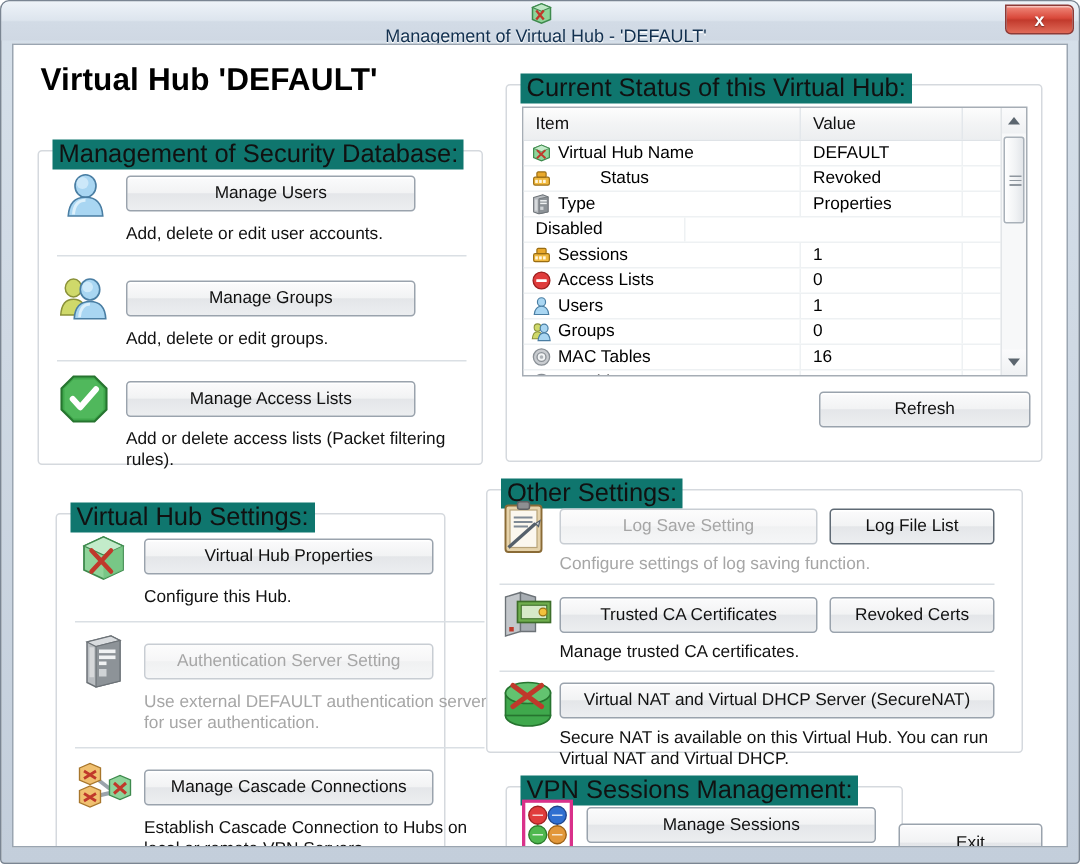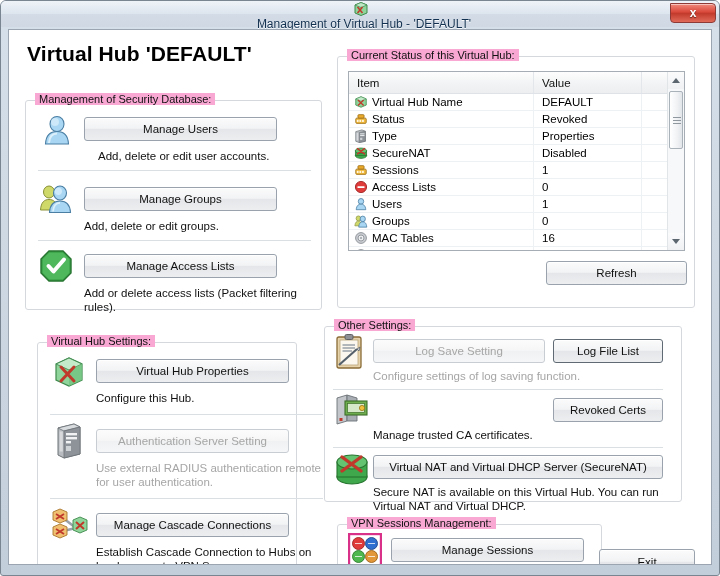--- a/index.html
+++ b/index.html
@@ -61,22 +61,22 @@
   }
 
   
   .gb {
     position:absolute;
     border:1px solid #d5d9de;
     border-radius:3px;
   }
   .gb > .gb-label {
     position:absolute; top:-8px; left:9px;
-    background:#f9a8d4; padding:0 4px;
-    font-size:11px; color:#111;
+    background:#0f766e; padding:0 4px;
+    font-size:17px; color:#111;
     white-space:nowrap;
   }
 
   
   .btn {
     position:absolute;
     border:1px solid #9aa3ad;
     border-radius:3px;
     background: linear-gradient(180deg,#fbfbfc 0%,#f2f3f4 47%,#e4e6e9 51%,#eceef0 100%);
     font-size:11.5px; color:#111;
@@ -170,21 +170,21 @@
         <svg width="34" height="34" viewBox="0 0 34 34">
           <ellipse cx="17" cy="11" rx="7" ry="7.5" fill="#a9d6f2" stroke="#4a7ea3" stroke-width="1.1"></ellipse>
           <ellipse cx="15" cy="9" rx="4" ry="4" fill="#d8eefb" opacity=".75"></ellipse>
           <path d="M5.5 31 C6 21 11 18.5 17 18.5 C23 18.5 28 21 28.5 31 Z" fill="#a9d6f2" stroke="#4a7ea3" stroke-width="1.1"></path>
           <path d="M9 30 C9.5 23 12.5 20.5 17 20.5" fill="none" stroke="#e8f6fd" stroke-width="2" opacity=".8"></path>
         </svg>
       </span>
       <div class="btn" style="left:58px; top:16px; width:193px; height:24px;">
         <span>Manage Users</span>
       </div>
-      <div class="desc" style="left:72px; top:48px; width:230px;">Add, delete or edit user accounts.</div>
+      <div class="desc" style="left:58px; top:48px; width:230px;">Add, delete or edit user accounts.</div>
       <div class="sep" style="left:12px; top:69px; width:273px;"></div>
 
       <span class="ico" style="left:12px; top:80px;">
         <svg width="38" height="34" viewBox="0 0 38 34">
           <ellipse cx="11" cy="11" rx="5.5" ry="6" fill="#cfd96a" stroke="#8a9139" stroke-width="1"></ellipse>
           <path d="M2.5 29 C3 21 6.5 18.5 11 18.5 C15.5 18.5 19 21 19.5 29 Z" fill="#cfd96a" stroke="#8a9139" stroke-width="1"></path>
           <ellipse cx="22" cy="12" rx="6.5" ry="7" fill="#a9d6f2" stroke="#4a7ea3" stroke-width="1.1"></ellipse>
           <ellipse cx="20.4" cy="10.3" rx="3.6" ry="3.6" fill="#dbf0fc" opacity=".75"></ellipse>
           <path d="M11.5 31.5 C12 22.5 16.5 20 22 20 C27.5 20 32 22.5 32.5 31.5 Z" fill="#a9d6f2" stroke="#4a7ea3" stroke-width="1.1"></path>
           <path d="M15 30.5 C15.5 24 18.5 21.8 22 21.8" fill="none" stroke="#e8f6fd" stroke-width="1.8" opacity=".8"></path>
@@ -234,21 +234,21 @@
           <rect x="4.6" y="8.5" width="3.2" height="20" fill="#e6e8ea" opacity=".65"></rect>
           <rect x="11" y="10" width="11" height="2.4" fill="#f0f2f3"></rect>
           <rect x="11" y="14" width="11" height="2.4" fill="#f0f2f3"></rect>
           <rect x="11" y="18" width="5" height="2.4" fill="#f0f2f3"></rect>
           <rect x="11" y="23" width="5" height="5" fill="#cfd3d6"></rect>
         </svg>
       </span>
       <div class="btn disabled" style="left:58px; top:86px; width:193px; height:24px;">
         <span>Authentication Server Setting</span>
       </div>
-      <div class="desc muted" style="left:58px; top:118px; width:238px;">Use external RADIUS authentication remote for user authentication.</div>
+      <div class="desc muted" style="left:58px; top:118px; width:238px;">Use external DEFAULT authentication server for user authentication.</div>
       <div class="sep" style="left:12px; top:155px; width:273px;"></div>
 
       <span class="ico" style="left:13px; top:163px;">
         <svg width="38" height="36" viewBox="0 0 38 36">
           <line x1="12" y1="12" x2="25" y2="22" stroke="#9aa3ab" stroke-width="2.6"></line>
           <line x1="12" y1="25" x2="25" y2="22" stroke="#9aa3ab" stroke-width="2.6"></line>
           <polygon points="2,6 9,3 16,6 16,14 9,17 2,14" fill="#f0c070" stroke="#a8762b" stroke-width=".9"></polygon>
           <path d="M5 8 L13 13 M13 8 L5 13" stroke="#c0392b" stroke-width="1.8" fill="none"></path>
           <polygon points="2,21 9,18 16,21 16,29 9,32 2,29" fill="#f0c070" stroke="#a8762b" stroke-width=".9"></polygon>
           <path d="M5 23 L13 28 M13 23 L5 28" stroke="#c0392b" stroke-width="1.8" fill="none"></path>
@@ -280,21 +280,21 @@
                     <polygon points="2,4.5 8,7 14,4.5 8,2" fill="#c3ebca" stroke="#3e8a4d" stroke-width=".6"></polygon>
                     <path d="M4.5 5.8 L11 12 M11 5.8 L4.5 12" stroke="#c0392b" stroke-width="1.5" fill="none"></path>
                   </svg>
                 </span>
                 <span class="lbl">Virtual Hub Name</span>
               </div>
               <div class="c-val" style="width: 108px;">DEFAULT</div>
               <div class="c-pad" style="flex: 1 1 0%;"></div>
             </div>
             <div class="trow">
-              <div class="c-item" style="width: 185px; height: 100%;">
+              <div class="c-item" style="width: 185px; height: 100%; gap: 28px;">
                 <span>
                   <svg width="14" height="14" viewBox="0 0 16 16">
                     <rect x="2" y="7" width="12" height="6" rx="1.2" fill="#f0b93f" stroke="#9a6d12" stroke-width=".9"></rect>
                     <rect x="4.5" y="3" width="7" height="4" rx="1" fill="#e9a92c" stroke="#9a6d12" stroke-width=".9"></rect>
                     <rect x="3.2" y="9" width="2" height="2.4" fill="#fff7e0"></rect>
                     <rect x="6.2" y="9" width="2" height="2.4" fill="#fff7e0"></rect>
                     <rect x="9.2" y="9" width="2" height="2.4" fill="#fff7e0"></rect>
                   </svg>
                 </span>
                 <span class="lbl">Status</span>
@@ -313,31 +313,20 @@
                     <rect x="7" y="7" width="5" height="1.1" fill="#f0f2f3"></rect>
                     <rect x="7" y="10" width="2.5" height="2.5" fill="#cfd3d6"></rect>
                   </svg>
                 </span>
                 <span class="lbl">Type</span>
               </div>
               <div class="c-val" style="width: 108px;">Properties</div>
               <div class="c-pad" style="flex: 1 1 0%;"></div>
             </div>
             <div class="trow">
-              <div class="c-item" style="width: 185px; height: 100%;">
-                <span>
-                  <svg width="14" height="14" viewBox="0 0 16 16">
-                    <ellipse cx="8" cy="11" rx="6.5" ry="3.2" fill="#3fa84c" stroke="#26742f" stroke-width=".8"></ellipse>
-                    <rect x="1.5" y="5.5" width="13" height="5.5" fill="#3fa84c" stroke="#26742f" stroke-width=".8"></rect>
-                    <ellipse cx="8" cy="5.5" rx="6.5" ry="3.2" fill="#63c370" stroke="#26742f" stroke-width=".8"></ellipse>
-                    <path d="M4 3 L12 9 M12 3 L4 9" stroke="#c0392b" stroke-width="1.8" fill="none" stroke-linecap="round"></path>
-                  </svg>
-                </span>
-                <span class="lbl">SecureNAT</span>
-              </div>
               <div class="c-val" style="width: 108px;">Disabled</div>
               <div class="c-pad" style="flex: 1 1 0%;"></div>
             </div>
             <div class="trow">
               <div class="c-item" style="width: 185px; height: 100%;">
                 <span>
                   <svg width="14" height="14" viewBox="0 0 16 16">
                     <rect x="2" y="7" width="12" height="6" rx="1.2" fill="#f0b93f" stroke="#9a6d12" stroke-width=".9"></rect>
                     <rect x="4.5" y="3" width="7" height="4" rx="1" fill="#e9a92c" stroke="#9a6d12" stroke-width=".9"></rect>
                     <rect x="3.2" y="9" width="2" height="2.4" fill="#fff7e0"></rect>
@@ -465,20 +454,23 @@
       <span class="ico" style="left:10px; top:66px;">
         <svg width="34" height="32" viewBox="0 0 34 32">
           <polygon points="2,5 12,2 12,28 2,31" fill="#c3c7cb" stroke="#6c7277" stroke-width=".9"></polygon>
           <polygon points="12,2 22,5 22,28 12,28" fill="#a7adb3" stroke="#6c7277" stroke-width=".9"></polygon>
           <rect x="10" y="8" width="22" height="14" fill="#6fae4e" stroke="#3d6e2a" stroke-width="1.1"></rect>
           <rect x="12.5" y="10.5" width="17" height="9" fill="#d6e9c8" stroke="#3d6e2a" stroke-width=".7"></rect>
           <circle cx="27" cy="15" r="2.6" fill="#f2c13c" stroke="#9a7515" stroke-width=".8"></circle>
           <rect x="4.5" y="25" width="3" height="3" fill="#c0392b"></rect>
         </svg>
       </span>
+      <div class="btn" style="left:48px; top:71px; width:172px; height:24px;">
+        <span>Trusted CA Certificates</span>
+      </div>
       <div class="btn" style="left:228px; top:71px; width:110px; height:24px;">
         <span>Revoked Certs</span>
       </div>
       <div class="desc" style="left:48px; top:101px; width:290px;">Manage trusted CA certificates.</div>
       <div class="sep" style="left:8px; top:120px; width:330px;"></div>
 
       <span class="ico" style="left:8px; top:124px;">
         <svg width="38" height="36" viewBox="0 0 38 36">
           <ellipse cx="19" cy="26" rx="15" ry="7" fill="#3fa84c" stroke="#26742f" stroke-width="1.1"></ellipse>
           <rect x="4" y="11" width="30" height="15" fill="#3fa84c" stroke="#26742f" stroke-width="1.1"></rect>

